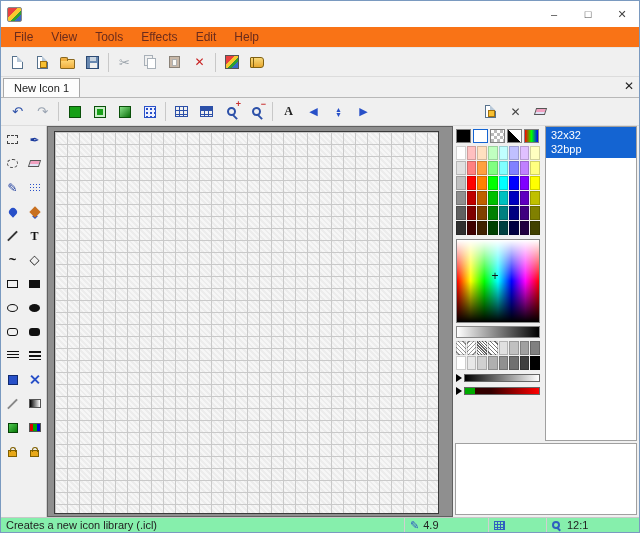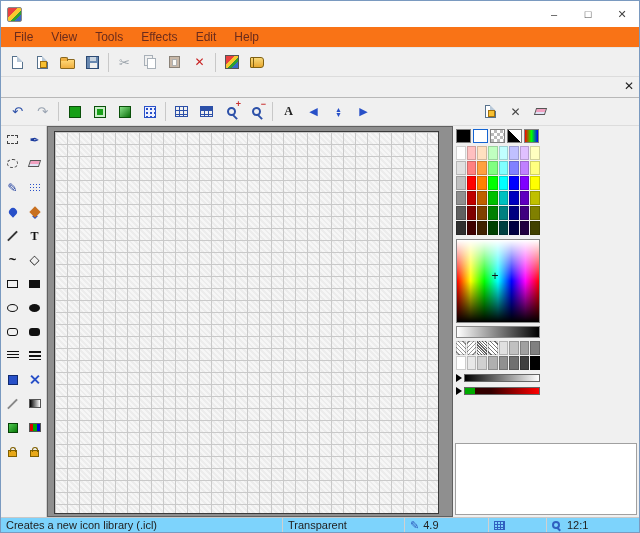--- a/index.html
+++ b/index.html
@@ -66,21 +66,21 @@
   .h2{background:repeating-linear-gradient(-45deg,#fff 0 2px,#999 2px 3px)}
   .h3{background:repeating-linear-gradient(45deg,#fff 0 1px,#666 1px 2px)}
   .h4{background:repeating-linear-gradient(45deg,#fff 0 2px,#777 2px 3px),repeating-linear-gradient(-45deg,rgba(255,255,255,0) 0 2px,rgba(120,120,120,.8) 2px 3px)}
   .sbar{height:10px;margin-top:3px;display:flex;align-items:center;gap:2px}
   .smark{width:0;height:0;border-top:4px solid transparent;border-bottom:4px solid transparent;border-left:6px solid #000;flex:0 0 auto}
   .strack{flex:1;height:8px;border:1px solid #666}
   .t-gray{background:linear-gradient(90deg,#000,#fff)}
   .t-red{background:linear-gradient(90deg,#0a0 0 13%,#300 13% 35%,#f00)}
 
   
-  .statusbar{height:15px;background:#7dd3fc;border-top:1px solid #c8c8c8;display:flex;align-items:stretch;font-size:11px;color:#222;flex:0 0 auto}
+  .statusbar{height:15px;background:#86efac;border-top:1px solid #c8c8c8;display:flex;align-items:stretch;font-size:11px;color:#222;flex:0 0 auto}
   .ss{display:flex;align-items:center;gap:4px;padding:0 5px;border-right:1px solid #d0d0d0;white-space:nowrap;overflow:hidden}
   .ss:last-child{border-right:none}
   .s1{flex:1}.s2{width:122px}.s3{width:84px}.s4{width:58px}.s5{width:92px}
 
   
   .pageic{position:relative;width:11px;height:13px;background:#fff;border:1px solid #56718c}
   .pageic::before{content:"";position:absolute;top:-1px;right:-1px;border:3px solid;border-color:#f0f0f0 #f0f0f0 #b8c8d8 #b8c8d8}
   .pageplus::after{content:"";position:absolute;left:2px;top:4px;width:5px;height:5px;background:#f8c030;border:1px solid #a07010}
   .foldic{position:relative;width:15px;height:10px;background:linear-gradient(#ffd878,#f0b040);border:1px solid #8a6820;margin-top:3px;border-radius:1px}
   .foldic::before{content:"";position:absolute;left:-1px;top:-3px;width:6px;height:3px;background:#f0b040;border:1px solid #8a6820;border-bottom:none;border-radius:2px 2px 0 0}
@@ -195,20 +195,21 @@
     <span class="tb-sep"></span>
     <span class="tb-btn">
         <span class="appic"></span>
       </span>
     <span class="tb-btn">
         <span class="bookic"></span>
       </span>
   </div>
 
   <div class="tabbar">
+    <span class="tab">New Icon 1</span>
     <span class="tabbar-close">✕</span>
   </div>
 
   <div class="toolbar2">
     <span class="tb-btn">
         <span class="undoic">↶</span>
       </span>
     <span class="tb-btn">
         <span class="redoic">↷</span>
       </span>
@@ -447,29 +448,34 @@
             </div>
           <div class="sbar">
             <span class="smark"></span>
             <span class="strack t-gray"></span>
           </div>
           <div class="sbar">
             <span class="smark"></span>
             <span class="strack t-red"></span>
           </div>
         </div>
+        <div class="listcol">
+          <div class="list-item sel">
+            <div>32x32</div>
+            <div>32bpp</div>
+          </div>
+        </div>
       </div>
       <div class="preview"></div>
     </div>
 
   </div>
 
   <div class="statusbar">
     <span class="ss s1">Creates a new icon library (.icl)</span>
-    <span class="ss s2">Transparent</span>
     <span class="ss s3">
         <span class="spen">✎</span>
         <span>4.9</span>
       </span>
     <span class="ss s4">
         <span class="sgrid"></span>
       </span>
     <span class="ss s5">
         <span class="smag"></span>
         <span>12:1</span>

